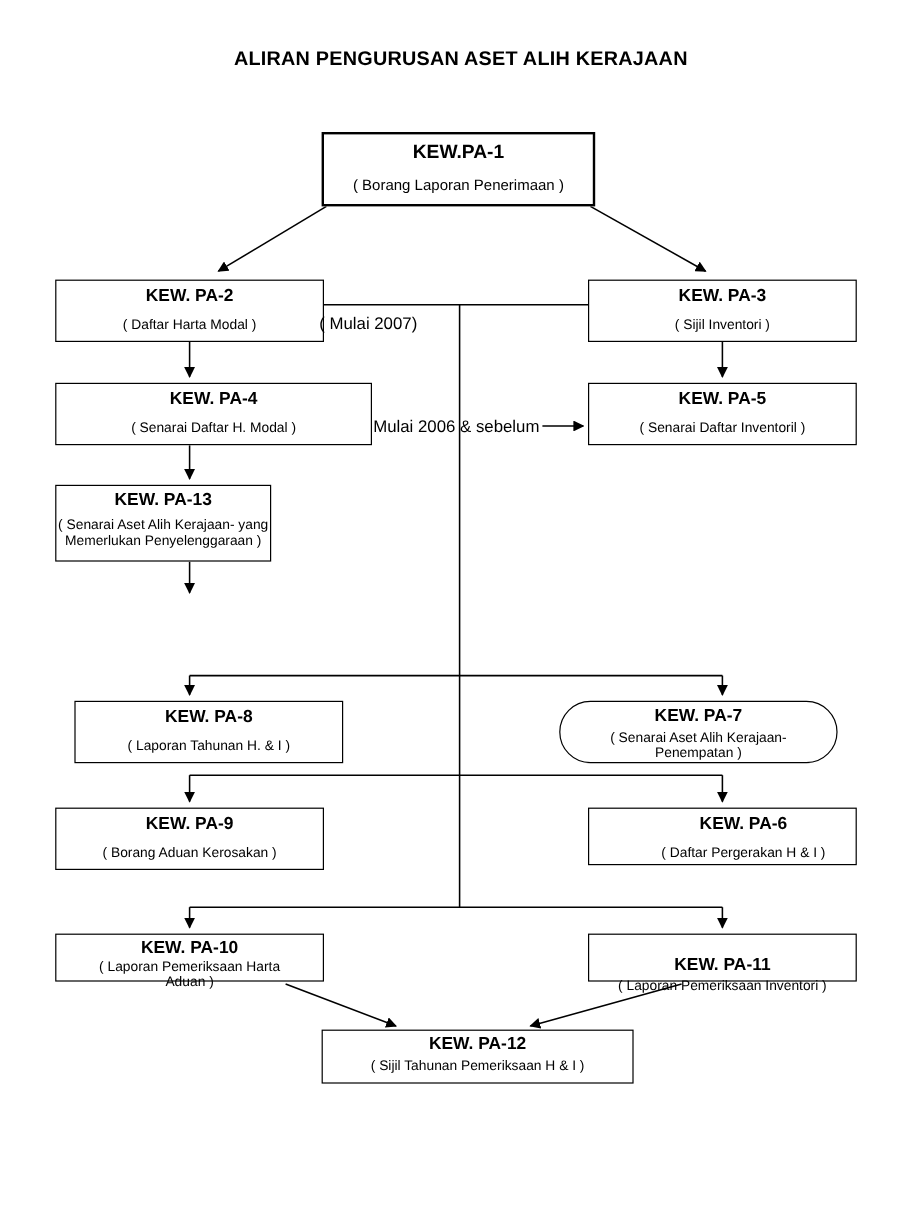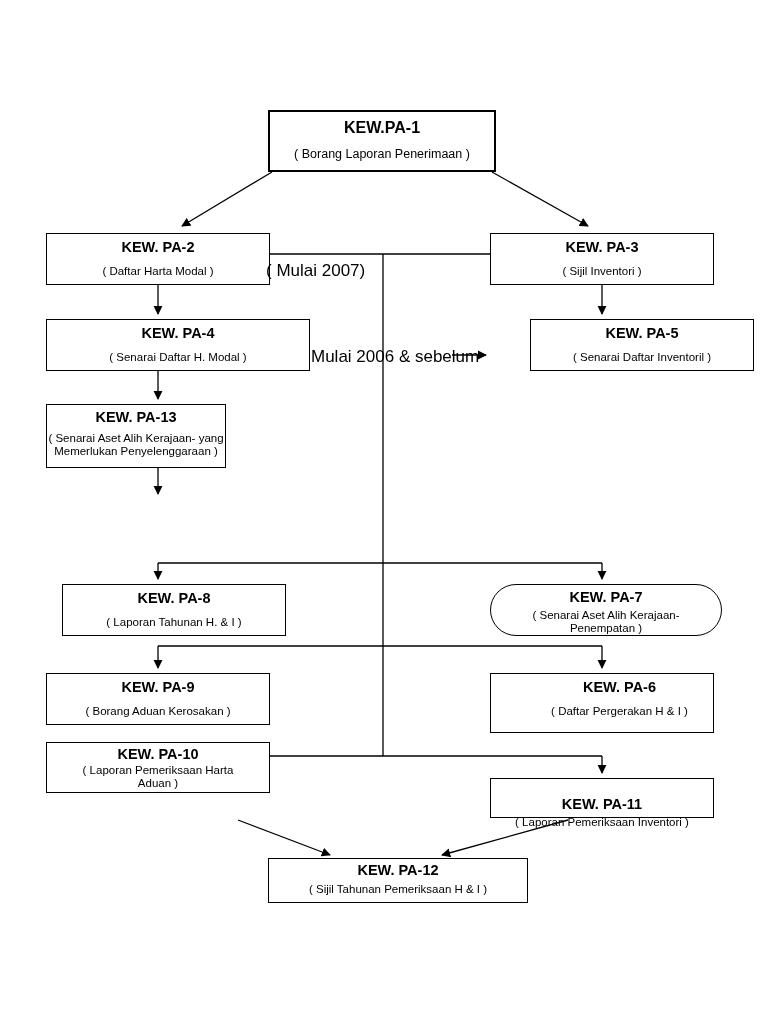--- a/index.html
+++ b/index.html
@@ -64,31 +64,32 @@
   .node-desc {
     font-size: 11.5px;
     font-weight: normal;
     line-height: 1.15;
     white-space: pre-line;
   }
   .node-box.big .node-code { font-size: 16px; }
   .node-box.big .node-desc { font-size: 12.5px; }
   .edge-label {
     position: absolute;
-    font-size: 17px;
+    font-size: 14px;
     color: #000000;
     white-space: nowrap;
     background: transparent;
   }
 </style>
 </head>
 <body>
 
 <div id="chart-root">
 
+  <div class="page-title">ALIRAN  PENGURUSAN ASET ALIH KERAJAAN</div>
 
   <svg class="flow" viewBox="0 0 768 1024" xmlns="http://www.w3.org/2000/svg">
     <defs>
       <marker id="arrow" viewBox="0 0 10 10" refX="9" refY="5" markerWidth="7" markerHeight="7" orient="auto-start-reverse">
         <path d="M 0 0 L 10 5 L 0 10 z" fill="#000000"></path>
       </marker>
     </defs>
 
     <g stroke="#000000" stroke-width="1.3" fill="none">
 
@@ -142,54 +143,54 @@
   <div class="node-box" style="left:490px; top:233px; width:224px; height:52px; padding-top:5px;">
     <div class="node-code">KEW. PA-3</div>
     <div class="node-desc" style="margin-top:9px;">( Sijil  Inventori )</div>
   </div>
 
   <div class="node-box" style="left:46px; top:319px; width:264px; height:52px; padding-top:5px;">
     <div class="node-code">KEW. PA-4</div>
     <div class="node-desc" style="margin-top:9px;">( Senarai Daftar H. Modal )</div>
   </div>
 
-  <div class="node-box" style="left:490px; top:319px; width:224px; height:52px; padding-top:5px;margin-left:40px;">
+  <div class="node-box" style="left:490px; top:319px; width:224px; height:52px; padding-top:5px;">
     <div class="node-code">KEW. PA-5</div>
     <div class="node-desc" style="margin-top:9px;">( Senarai Daftar Inventoril )</div>
   </div>
 
   <div class="node-box" style="left:46px; top:404px; width:180px; height:64px; padding-top:4px;">
     <div class="node-code">KEW. PA-13</div>
     <div class="node-desc" style="margin-top:6px;">( Senarai Aset Alih Kerajaan- yang
 Memerlukan Penyelenggaraan )</div>
   </div>
 
 
   <div class="node-box" style="left:62px; top:584px; width:224px; height:52px; padding-top:5px;">
     <div class="node-code">KEW. PA-8</div>
     <div class="node-desc" style="margin-top:9px;">( Laporan Tahunan H. &amp; I )</div>
   </div>
 
-  <div class="node-box" style="left:490px; top:584px; width:232px; height:52px; padding-top:4px;border-radius:26px;">
+  <div class="node-box" style="left:466px; top:584px; width:232px; height:52px; padding-top:4px;border-radius:26px;">
     <div class="node-code">KEW. PA-7</div>
     <div class="node-desc" style="margin-top:3px;">( Senarai Aset Alih Kerajaan-
 Penempatan )</div>
   </div>
 
   <div class="node-box" style="left:46px; top:673px; width:224px; height:52px; padding-top:5px;">
     <div class="node-code">KEW. PA-9</div>
     <div class="node-desc" style="margin-top:9px;">( Borang Aduan Kerosakan )</div>
   </div>
 
-  <div class="node-box" style="left:490px; top:673px; width:224px; height:60px; padding-top:5px;padding-left:35px;">
+  <div class="node-box" style="left:490px; top:673px; width:224px; height:48px; padding-top:5px;padding-left:35px;">
     <div class="node-code">KEW. PA-6</div>
     <div class="node-desc" style="margin-top:9px;">( Daftar Pergerakan H &amp; I )</div>
   </div>
 
-  <div class="node-box" style="left:46px; top:742px; width:224px; height:51px; padding-top:3px; overflow:visible;">
+  <div class="node-box" style="left:46px; top:778px; width:224px; height:40px; padding-top:3px; overflow:visible;">
     <div class="node-code">KEW. PA-10</div>
     <div class="node-desc" style="margin-top:1px;">( Laporan Pemeriksaan Harta
 Aduan )</div>
   </div>
 
   <div class="node-box" style="left:490px; top:778px; width:224px; height:40px; padding-top:17px;">
     <div class="node-code">KEW. PA-11</div>
     <div class="node-desc" style="margin-top:3px;">( Laporan Pemeriksaan Inventori )</div>
   </div>
 

